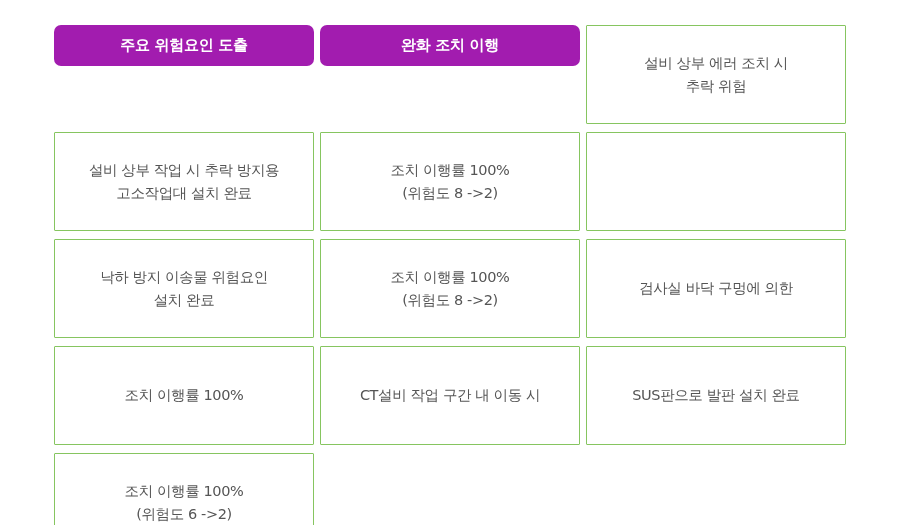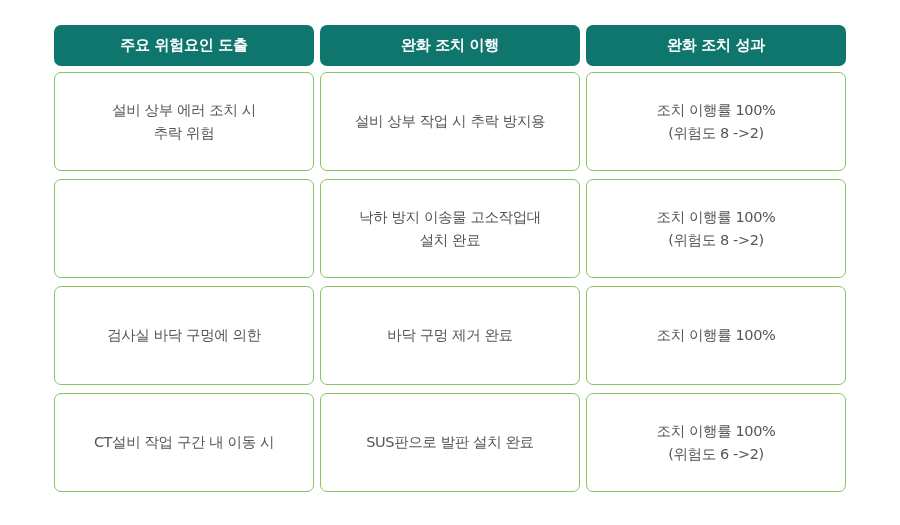--- a/index.html
+++ b/index.html
@@ -1,79 +1,74 @@
 <!DOCTYPE html>
 <html><head>
 <meta charset="utf-8">
 <style>
   html, body { margin: 0; padding: 0; background: #ffffff; }
   body { width: 900px; height: 525px; position: relative; overflow: hidden;
          font-family: "DejaVu Sans", "Liberation Sans", sans-serif; }
   .grid { position: absolute; left: 54px; top: 25px; width: 792px;
           display: grid; grid-template-columns: 260px 260px 260px; column-gap: 6px; }
-  .hdr { height: 41px; background: #0f766e; border-radius: 7px; color: #ffffff;
+  .hdr { height: 41px; background: #a21caf; border-radius: 7px; color: #ffffff;
          display: flex; align-items: center; justify-content: center;
          font-size: 15px; font-weight: bold; letter-spacing: -0.3px; margin-bottom: 6px; }
-  .cell { height: 99px; border: 1.5px solid #86c560; border-radius: 7px; background: #fff;
+  .cell { height: 99px; border: 1.5px solid #86c560; border-radius: 1px; background: #fff;
           box-sizing: border-box; display: flex; align-items: center; justify-content: center;
           text-align: center; color: #555555; font-size: 14.5px; line-height: 23px;
           letter-spacing: -0.4px; margin-bottom: 8px; padding: 0 8px; }
   .cell .line { display: block; white-space: nowrap; }
 </style>
 </head>
 <body>
 
 <div class="grid">
   <div class="hdr">주요 위험요인 도출</div>
   <div class="hdr">완화 조치 이행</div>
-  <div class="hdr">완화 조치 성과</div>
 
   <div class="cell">
       <div>
     <span class="line">설비 상부 에러 조치 시</span>
     <span class="line">추락 위험</span>
       </div>
     </div>
   <div class="cell">
       <div>
     <span class="line">설비 상부 작업 시 추락 방지용</span>
+    <span class="line">고소작업대 설치 완료</span>
       </div>
     </div>
   <div class="cell">
       <div>
     <span class="line">조치 이행률 100%</span>
     <span class="line">(위험도 8 -&gt;2)</span>
       </div>
     </div>
 
   <div class="cell">
       <div>
       </div>
     </div>
   <div class="cell">
       <div>
-    <span class="line">낙하 방지 이송물 고소작업대</span>
+    <span class="line">낙하 방지 이송물 위험요인</span>
     <span class="line">설치 완료</span>
       </div>
     </div>
   <div class="cell">
       <div>
     <span class="line">조치 이행률 100%</span>
     <span class="line">(위험도 8 -&gt;2)</span>
       </div>
     </div>
 
   <div class="cell">
       <div>
     <span class="line">검사실 바닥 구멍에 의한</span>
-      </div>
-    </div>
-  <div class="cell">
-      <div>
-    <span class="line">바닥 구멍 제거 완료</span>
       </div>
     </div>
   <div class="cell">
       <div>
     <span class="line">조치 이행률 100%</span>
       </div>
     </div>
 
   <div class="cell">
       <div>

